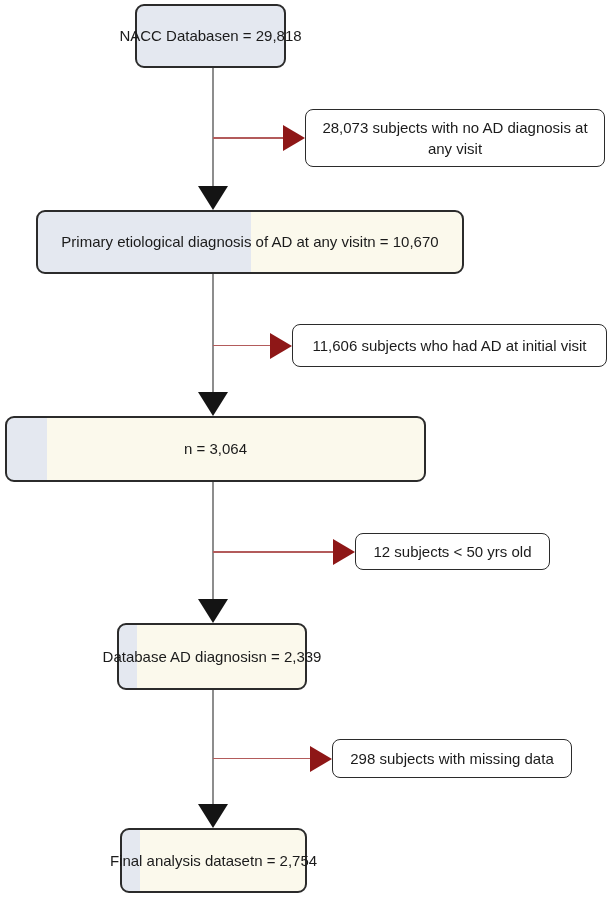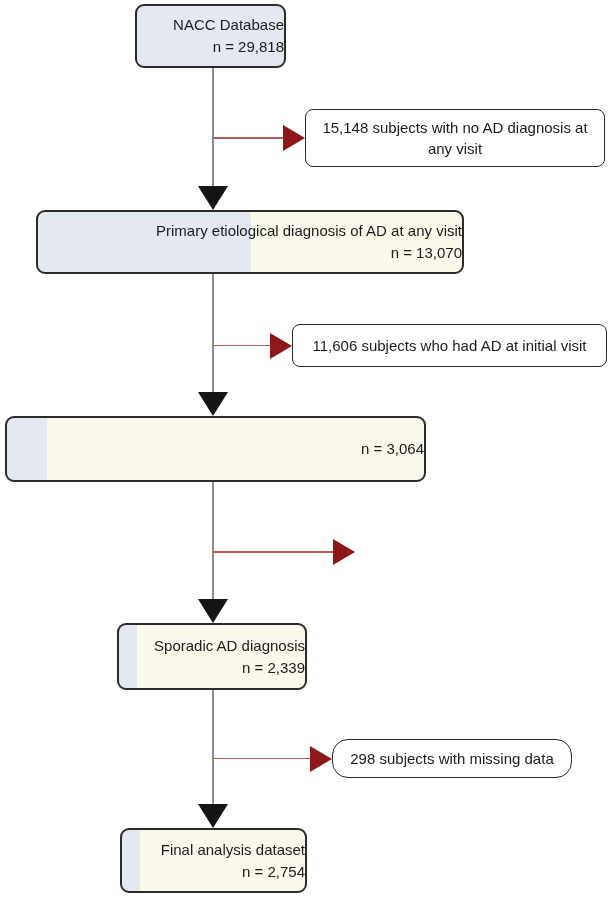--- a/index.html
+++ b/index.html
@@ -17,22 +17,22 @@
     overflow: hidden;
   }
 
   
   .main-box {
     position: absolute;
     box-sizing: border-box;
     border: 2px solid #2b2b2b;
     border-radius: 9px;
     display: flex;
-    flex-direction: column;
-    align-items: flex-end;
+    flex-direction: row;
+    align-items: center;
     justify-content: center;
     text-align: center;
     font-size: 15px;
     line-height: 22px;
   }
   .main-box .bline { white-space: nowrap; }
 
   .mb1 { left: 135px; top: 4px;   width: 151px; height: 64px;
          background: #e4e8f0; }
   .mb2 { left: 36px;  top: 210px; width: 428px; height: 64px;
@@ -55,21 +55,21 @@
     align-items: center;
     justify-content: center;
     text-align: center;
     font-size: 15px;
     line-height: 21px;
     padding: 2px 8px;
   }
   .eb1 { left: 305px; top: 109px; width: 300px; height: 58px; }
   .eb2 { left: 292px; top: 324px; width: 315px; height: 43px; padding: 2px 2px; }
   .eb3 { left: 355px; top: 533px; width: 195px; height: 37px; }
-  .eb4 { left: 332px; top: 739px; width: 240px; height: 39px; border-radius: 16px; }
+  .eb4 { left: 332px; top: 739px; width: 240px; height: 39px; }
 
   
   .vline {
     position: absolute;
     width: 2px;
     background: #8d8d8d;
     left: 212px;
   }
   .v1 { top: 68px;  height: 118px; }
   .v2 { top: 274px; height: 118px; }
@@ -138,43 +138,46 @@
   <div class="right-arrow ra3"></div>
   <div class="right-arrow ra4"></div>
 
   <div class="main-box mb1">
     <span class="bline">NACC Database</span>
     <span class="bline">n = 29,818</span>
   </div>
 
   <div class="main-box mb2">
     <span class="bline">Primary etiological diagnosis of AD at any visit</span>
-    <span class="bline">n = 13,070</span>
+    <span class="bline">n = 10,670</span>
   </div>
 
   <div class="main-box mb3">
     <span class="bline">n = 3,064</span>
   </div>
 
   <div class="main-box mb4">
-    <span class="bline">Sporadic AD diagnosis</span>
+    <span class="bline">Database AD diagnosis</span>
     <span class="bline">n = 2,339</span>
   </div>
 
   <div class="main-box mb5">
     <span class="bline">Final analysis dataset</span>
     <span class="bline">n = 2,754</span>
   </div>
 
   <div class="excl-box eb1">
-    <span>15,148 subjects with no AD diagnosis at any visit</span>
+    <span>28,073 subjects with no AD diagnosis at any visit</span>
   </div>
 
   <div class="excl-box eb2">
     <span>11,606 subjects who had AD at initial visit</span>
   </div>
 
+  <div class="excl-box eb3">
+    <span>12 subjects &lt; 50 yrs old</span>
+  </div>
 
   <div class="excl-box eb4">
     <span>298 subjects with missing data</span>
   </div>
 
 </div>
 
 </body></html>

